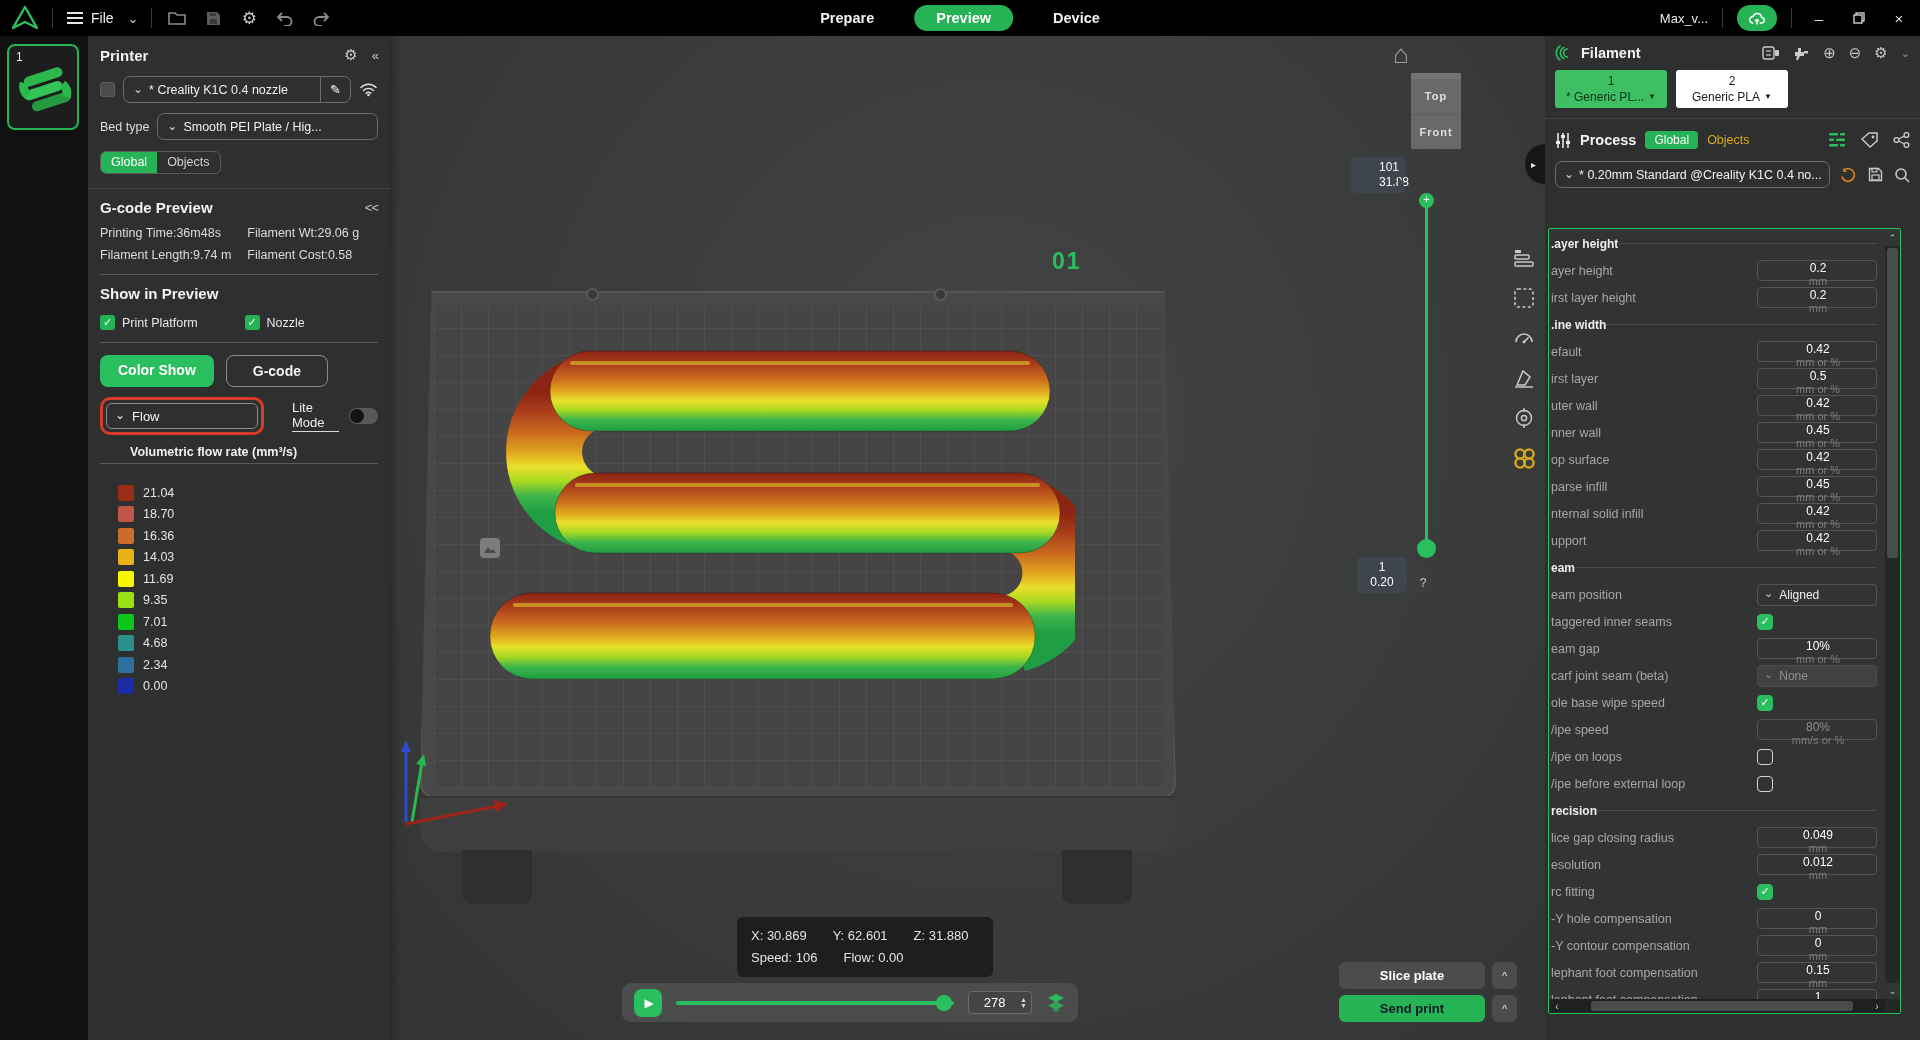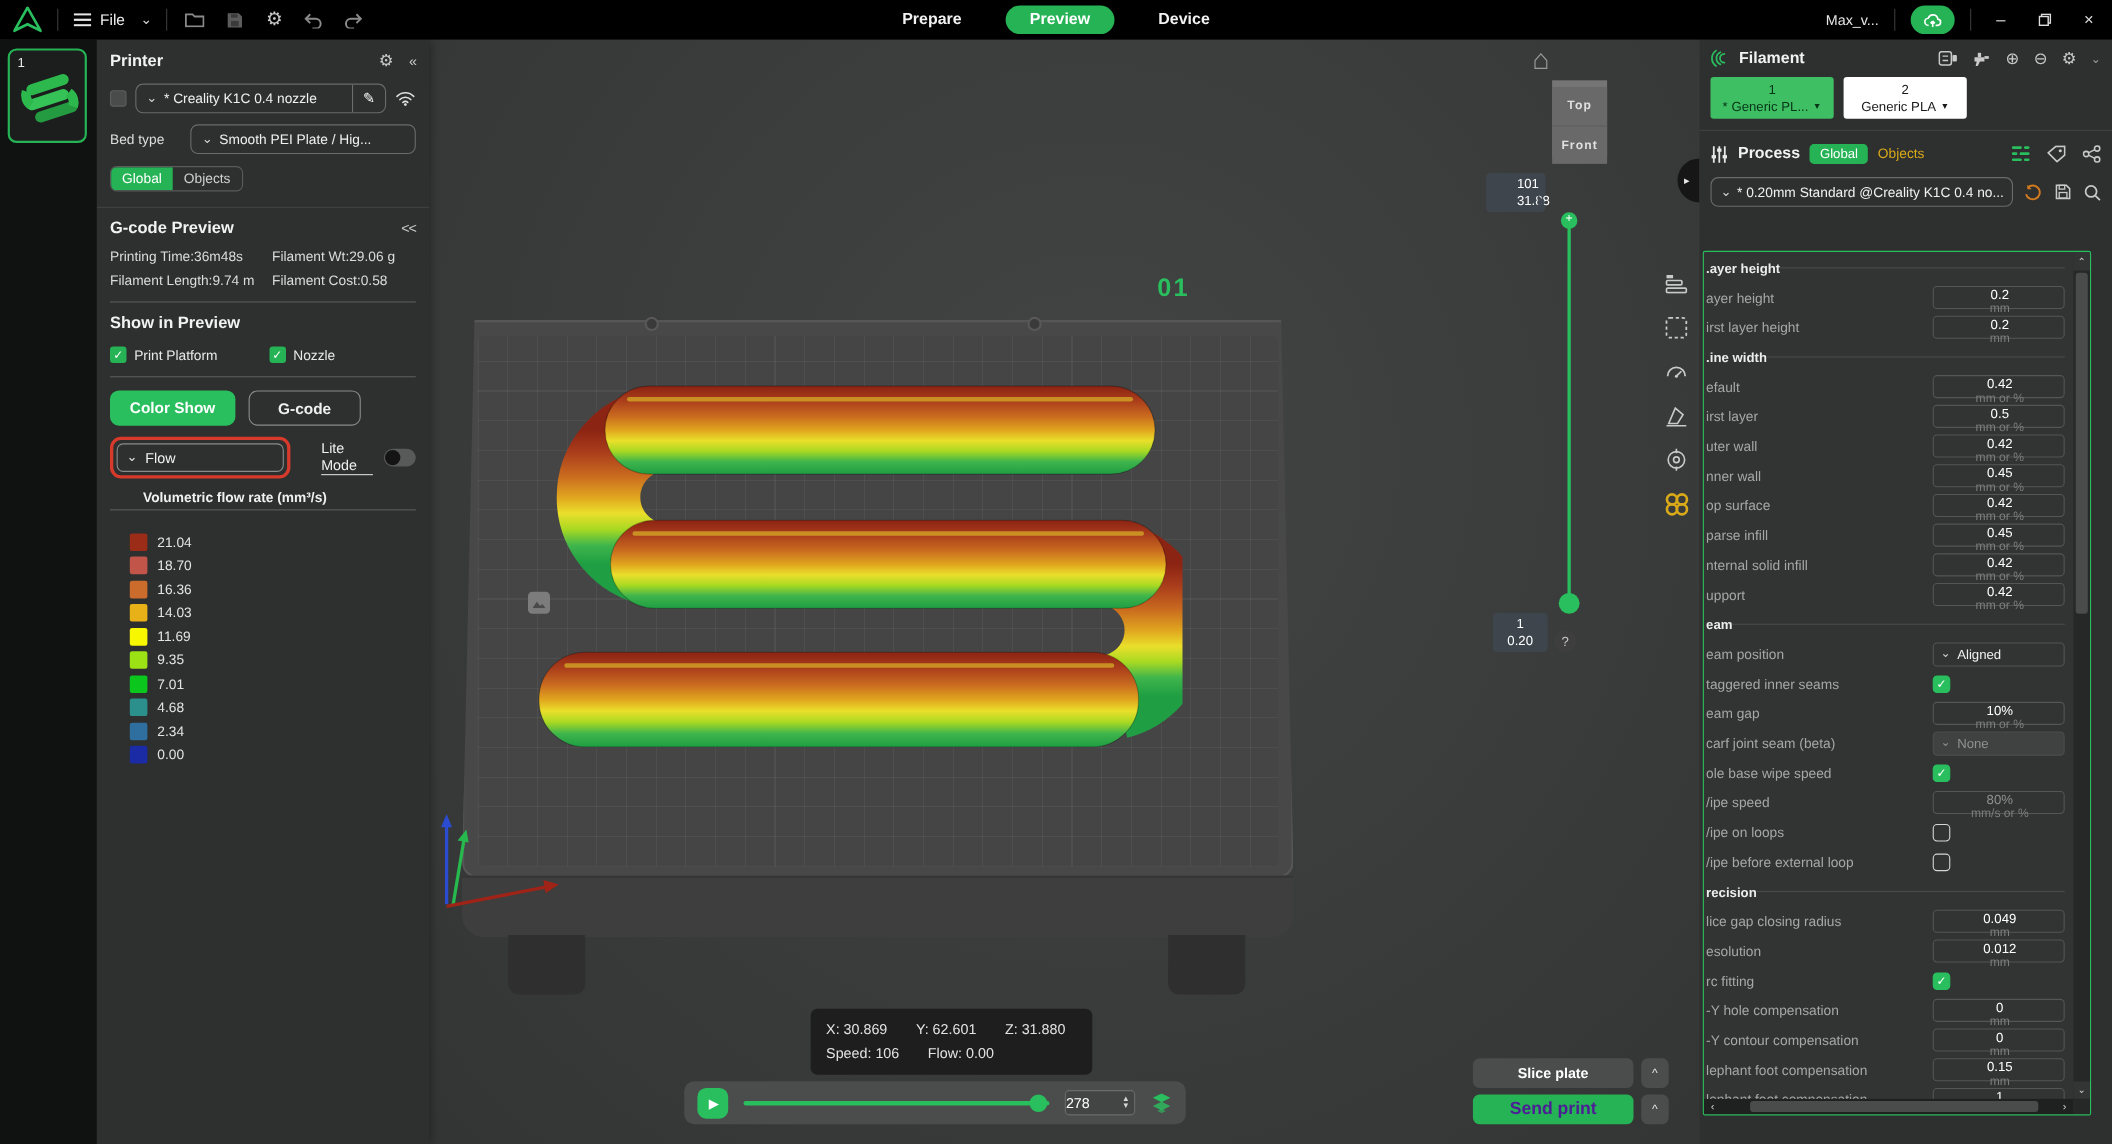--- a/index.html
+++ b/index.html
@@ -37,21 +37,21 @@
   .lp-title { font-size:15px; font-weight:bold; color:#f2f2f2; flex:1; }
   .lp-title-icons { display:flex; align-items:center; gap:14px; color:#cfcfcf; }
   .gear-glyph { font-size:15px; color:#c9c9c9; }
   .collapse-glyph { font-size:13px; color:#c9c9c9; letter-spacing:-1px; }
   .printer-row { display:flex; align-items:center; gap:8px; margin-top:12px; }
   .dev-icon { width:15px; height:15px; background:#4a4b4b; border-radius:3px; border:1px solid #5d5e5e; }
   .combo { flex:1; display:flex; align-items:center; height:27px; border:1px solid #6a6b6b; border-radius:7px; overflow:hidden; }
   .combo .chev { font-size:12px; color:#d8d8d8; padding:0 6px 2px 9px; }
   .combo .cval { flex:1; font-size:12.5px; color:#f0f0f0; white-space:nowrap; overflow:hidden; }
   .combo .edit-seg { width:30px; align-self:stretch; border-left:1px solid #6a6b6b; display:flex; align-items:center; justify-content:center; color:#fff; font-size:13px; }
-  .bed-row { display:flex; align-items:center; gap:24px; margin-top:10px; }
+  .bed-row { display:flex; align-items:center; gap:8px; margin-top:10px; }
   .bed-label { font-size:12.5px; color:#dedede; white-space:nowrap; }
   .scope-toggle { display:inline-flex; margin-top:11px; border:1px solid #5a5b5b; border-radius:6px; overflow:hidden; height:23px; }
   .scope-opt { font-size:12.5px; padding:3px 10px; color:#d0d0d0; }
   .scope-opt.on { background:#26b355; color:#fff; }
   .lp-div { height:1px; background:#414242; margin:6px 0 0 0; }
   .stat-grid { display:grid; grid-template-columns:53% 47%; row-gap:8px; margin-top:10px; font-size:12.5px; color:#dcdcdc; }
   .thin-line { height:1px; background:#5a5b5b; margin-top:12px; }
   .chk-row { display:grid; grid-template-columns:52% 48%; margin-top:12px; }
   .chk-item { display:flex; align-items:center; gap:7px; font-size:12.5px; color:#e8e8e8; }
   .chk { width:15px; height:15px; border-radius:3px; background:#26b355; color:#fff; font-size:11px; display:flex; align-items:center; justify-content:center; }
@@ -103,27 +103,27 @@
   .help-circle { position:absolute; left:1023px; top:537px; width:20px; height:20px; border-radius:50%; background:#3e3e3e; color:#c9c9c9; font-size:12px; display:flex; align-items:center; justify-content:center; }
   
   .stats-box { position:absolute; left:347px; top:881px; width:256px; background:rgba(28,28,28,.92); border-radius:6px; padding:8px 14px; }
   .stats-row { display:flex; gap:26px; font-size:13px; color:#e3e3e3; line-height:22px; }
   
   .playbar { position:absolute; left:232px; top:947px; width:456px; height:39px; background:#4b4c4c; border-radius:9px; display:flex; align-items:center; padding:0 12px; gap:14px; }
   .play-btn { width:28px; height:28px; border-radius:8px; background:#2abf5e; color:#fff; display:flex; align-items:center; justify-content:center; font-size:12px; padding-left:2px; }
   .ptrack { position:relative; flex:1; height:4px; border-radius:2px; background:#2abf5e; }
   .pthumb { position:absolute; right:2px; top:-6px; width:16px; height:16px; border-radius:50%; background:#2abf5e; }
   .frame-box { width:64px; height:23px; border:1px solid #6a6b6b; border-radius:4px; background:#434444; display:flex; align-items:center; }
-  .frame-val { flex:1; text-align:left; color:#fff; font-size:13px; }
+  .frame-val { flex:1; text-align:center; color:#fff; font-size:13px; }
   .stepper { display:flex; flex-direction:column; color:#d8d8d8; font-size:7px; line-height:6px; padding-right:4px; }
   
   .action-area { position:absolute; right:28px; bottom:18px; display:flex; flex-direction:column; gap:6px; }
   .action-row { display:flex; gap:7px; }
   .btn-slice { width:146px; height:27px; background:#4b4c4c; color:#fff; font-weight:bold; font-size:13px; border-radius:6px; display:flex; align-items:center; justify-content:center; }
-  .btn-send { width:146px; height:27px; background:#26b355; color:#4c1d95; font-weight:bold; font-size:16px; border-radius:6px; display:flex; align-items:center; justify-content:center; }
+  .btn-send { width:146px; height:27px; background:#26b355; color:#0f172a; font-weight:bold; font-size:13px; border-radius:6px; display:flex; align-items:center; justify-content:center; }
   .btn-caret { width:25px; height:27px; background:#4b4c4c; color:#e8e8e8; font-size:11px; border-radius:6px; display:flex; align-items:center; justify-content:center; }
 
   
   .icon-strip { position:absolute; left:1506px; top:246px; width:36px; display:flex; flex-direction:column; gap:16px; align-items:center; z-index:40; }
   .strip-icon { width:24px; height:24px; display:flex; align-items:center; justify-content:center; }
 
   
   .right-panel { position:absolute; left:1545px; top:36px; width:375px; height:1004px; background:#2e2f2f; z-index:35; color:#e6e6e6; }
   .fil-header { display:flex; align-items:center; gap:8px; padding:8px 10px 4px 10px; }
   .fil-title { font-size:14.5px; font-weight:bold; color:#f2f2f2; }

